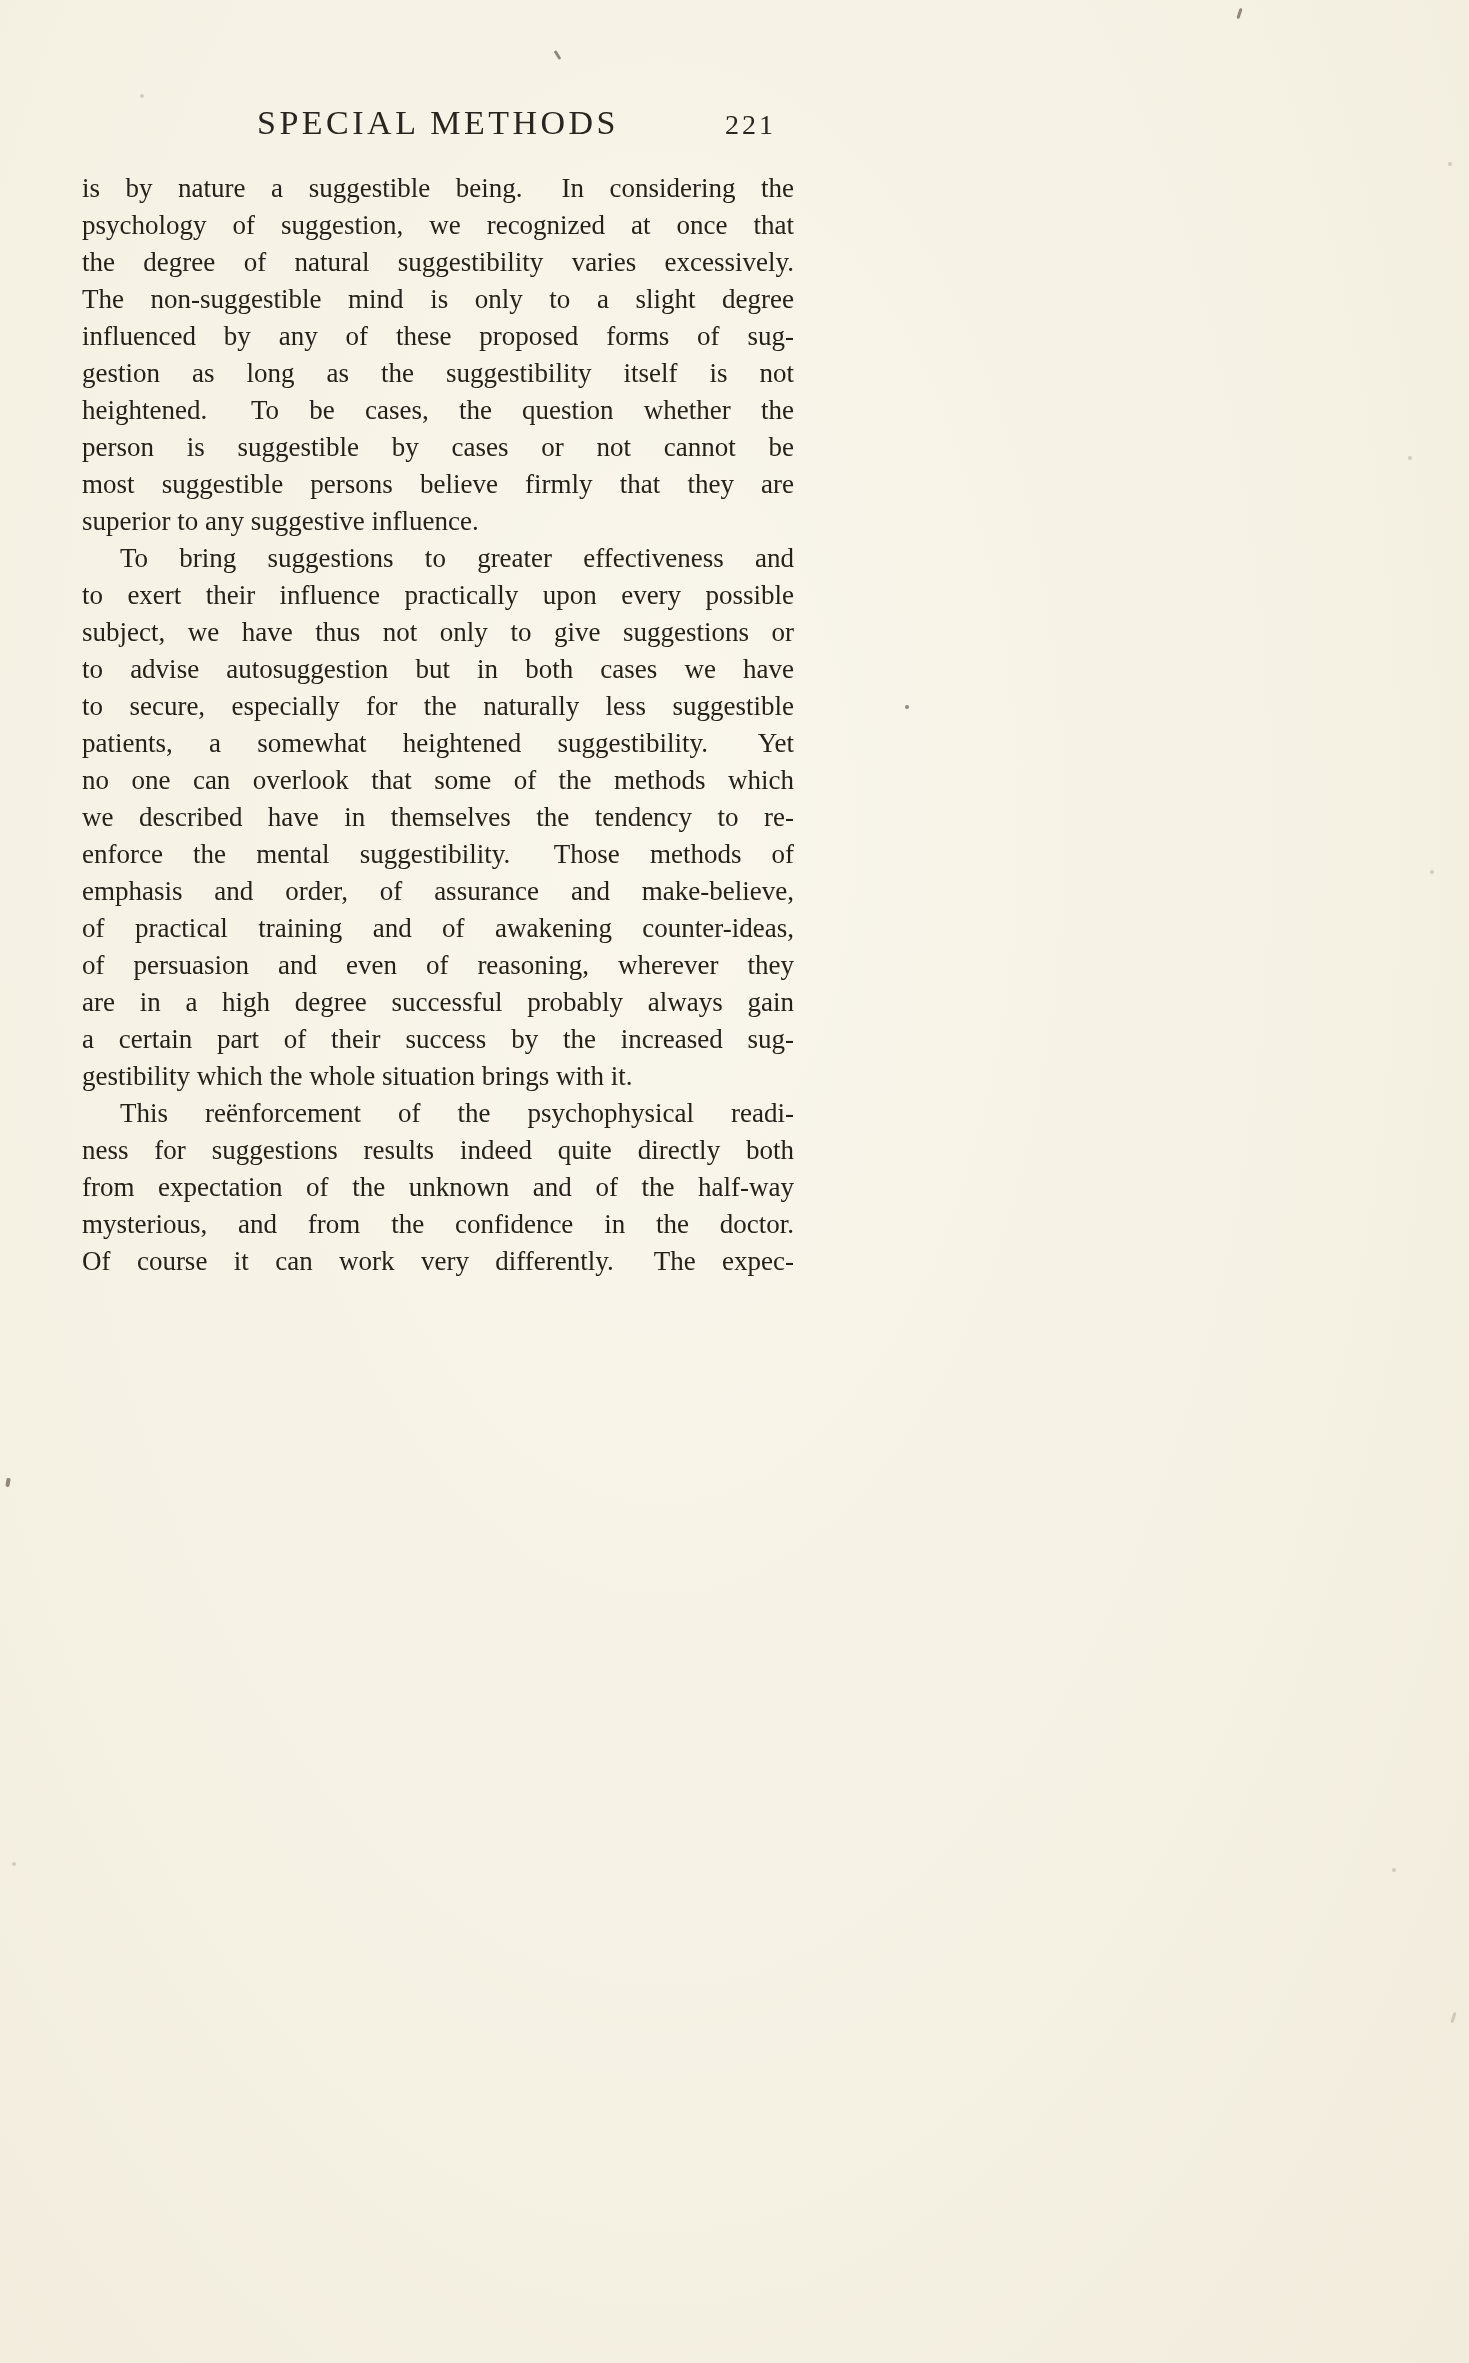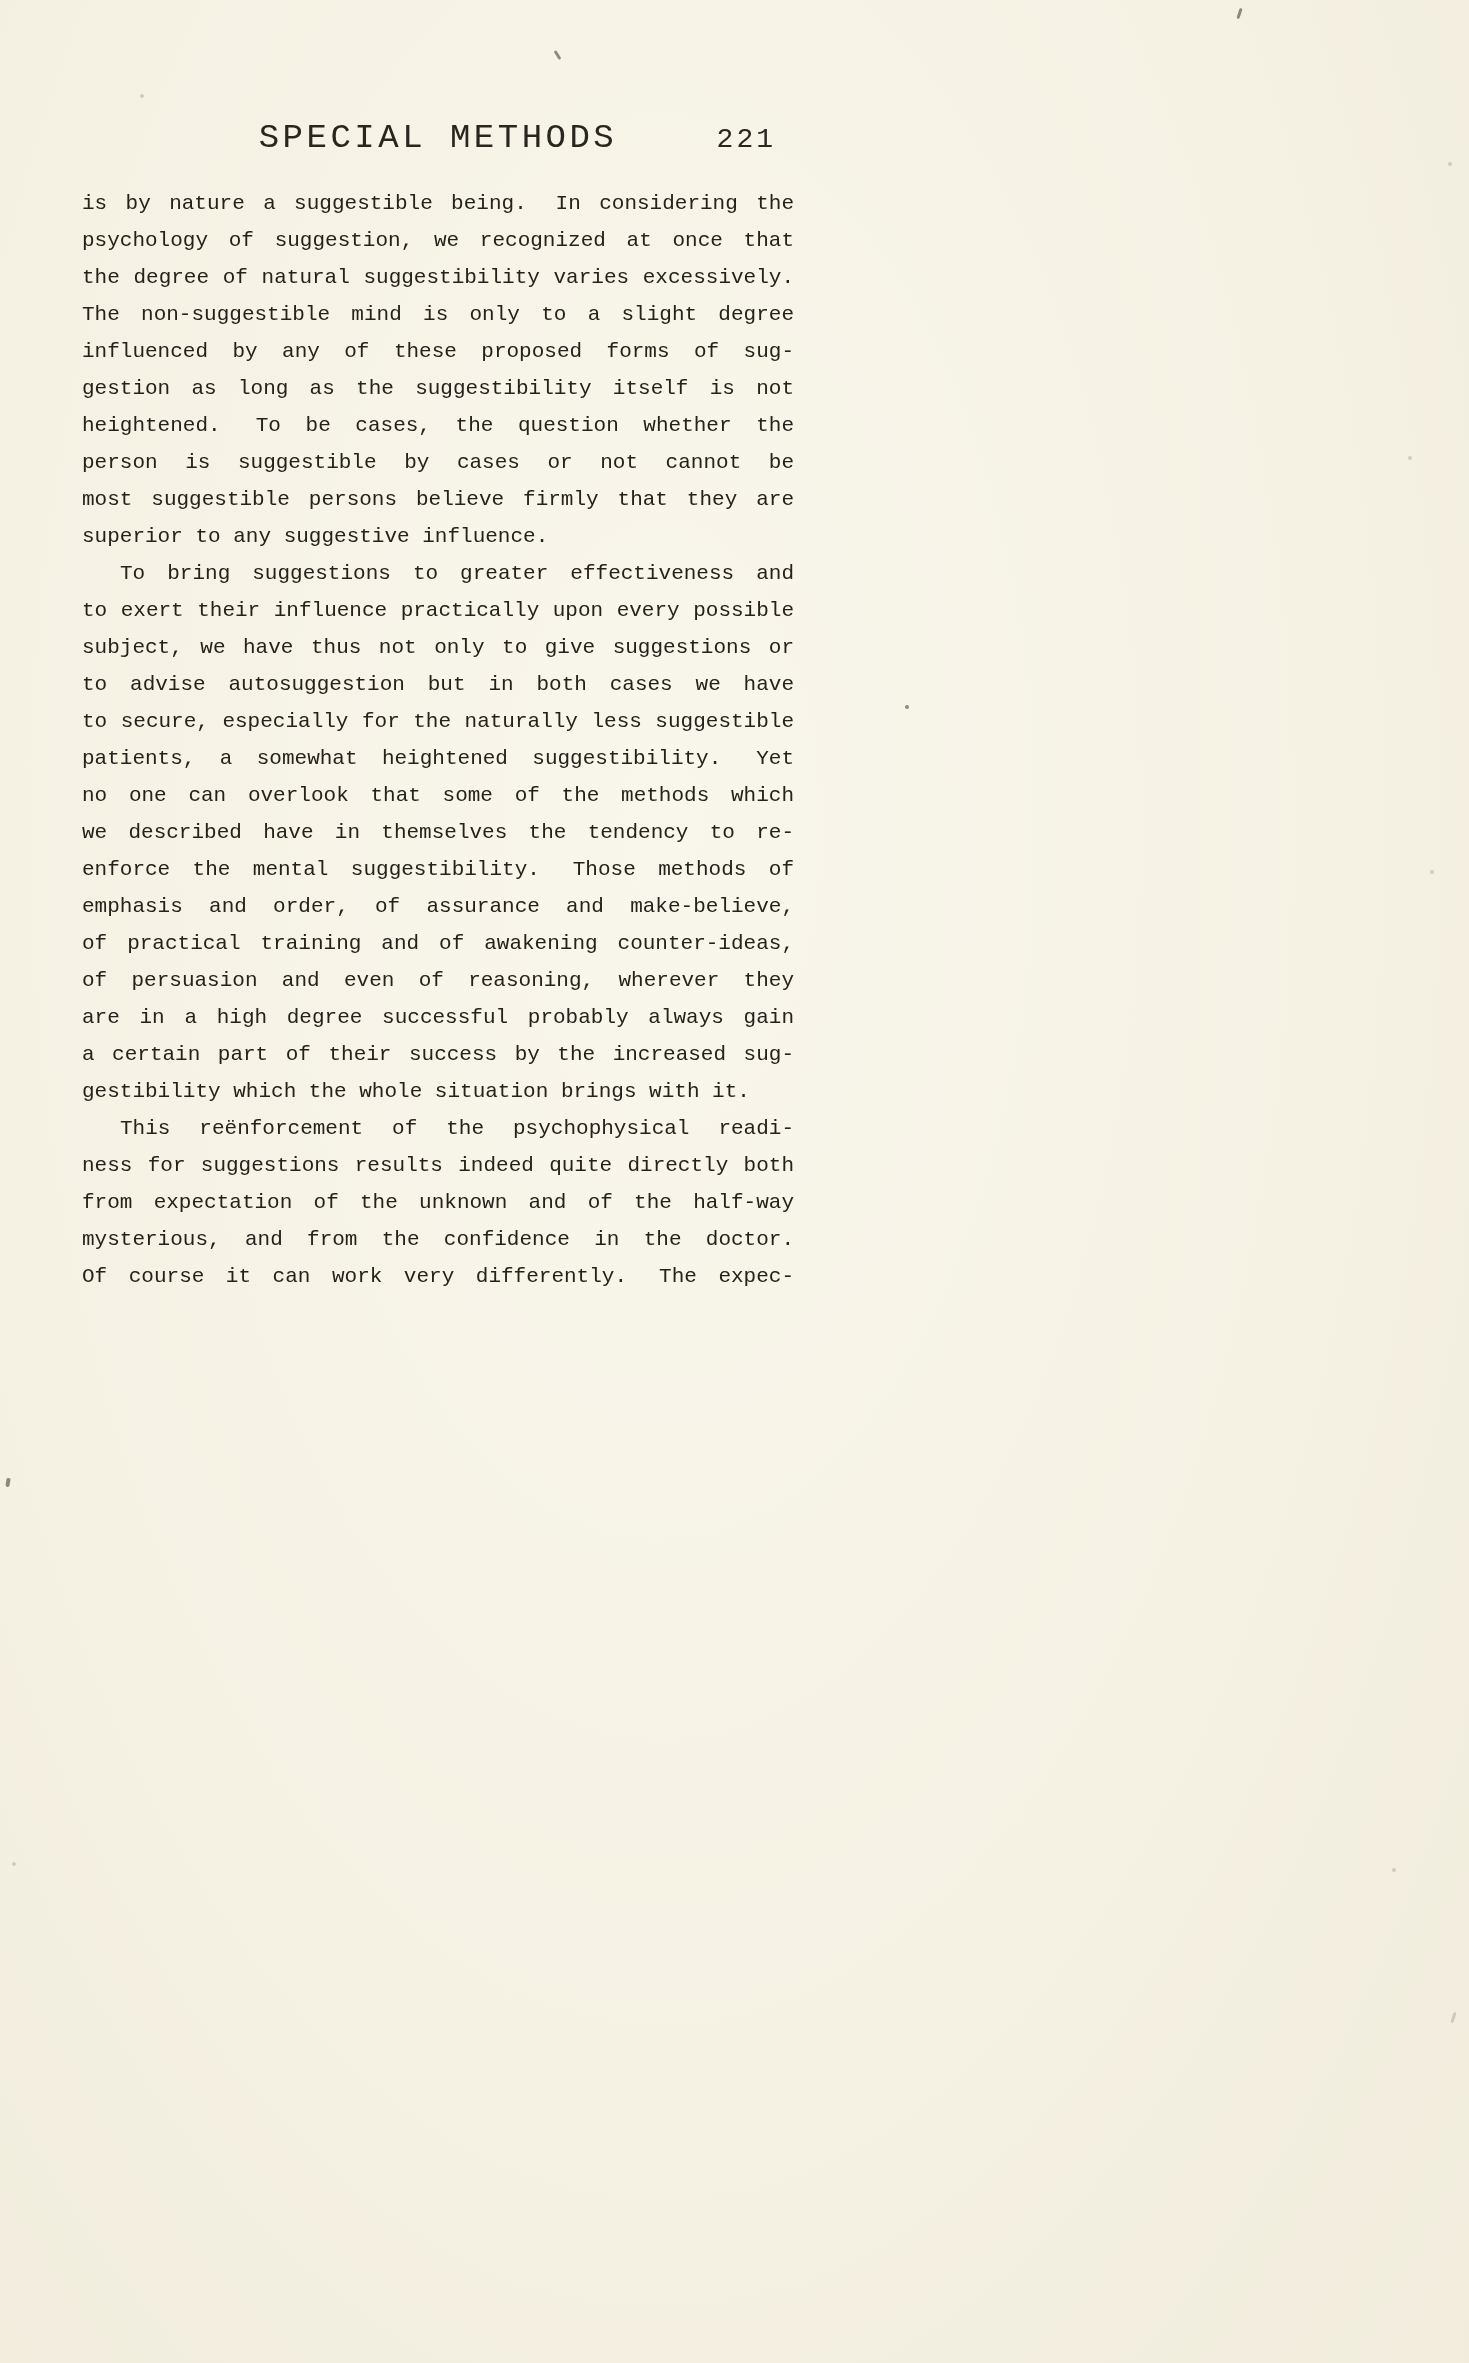--- a/index.html
+++ b/index.html
@@ -12,23 +12,22 @@
     height: 2363px;
     background: #f6f2e5;
     background-image: radial-gradient(ellipse at 45% 35%, #f9f6ec 0%, #f5f1e3 60%, #f1ecdc 100%);
     font-family: "Liberation Serif", serif;
     color: #26221b;
     overflow: hidden;
   }
   .content {
     position: absolute;
     left: 82px;
-    top: 119px;
+    top: 104px;
     width: 712px;
-    font-family: Liberation Mono, monospace;
   }
   .header {
     position: relative;
     text-align: center;
     height: 46px;
     margin-bottom: 20px;
   }
   .title {
     font-size: 34px;
     letter-spacing: 3.5px;
@@ -37,21 +36,21 @@
   .pagenum {
     position: absolute;
     right: 18px;
     top: 5px;
     font-size: 28px;
     letter-spacing: 3px;
     color: #2a261f;
     text-align: right;
   }
   .text-block {
-    font-size: 21px;
+    font-size: 27px;
     line-height: 37px;
   }
   .paragraph { margin: 0; }
   .line {
     text-align: justify;
     text-align-last: justify;
   }
   .line.no-just {
     text-align: right;
     text-align-last: left;

